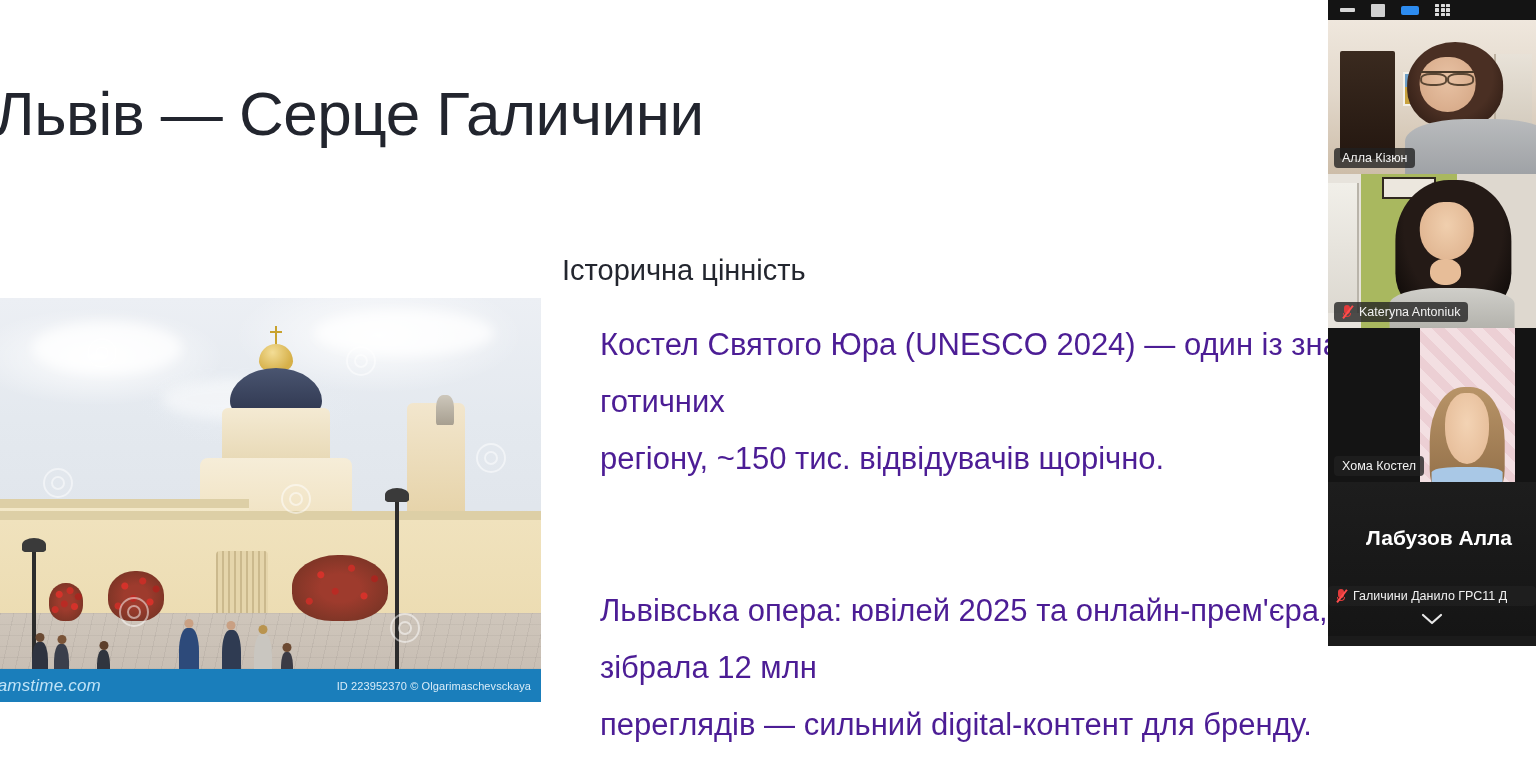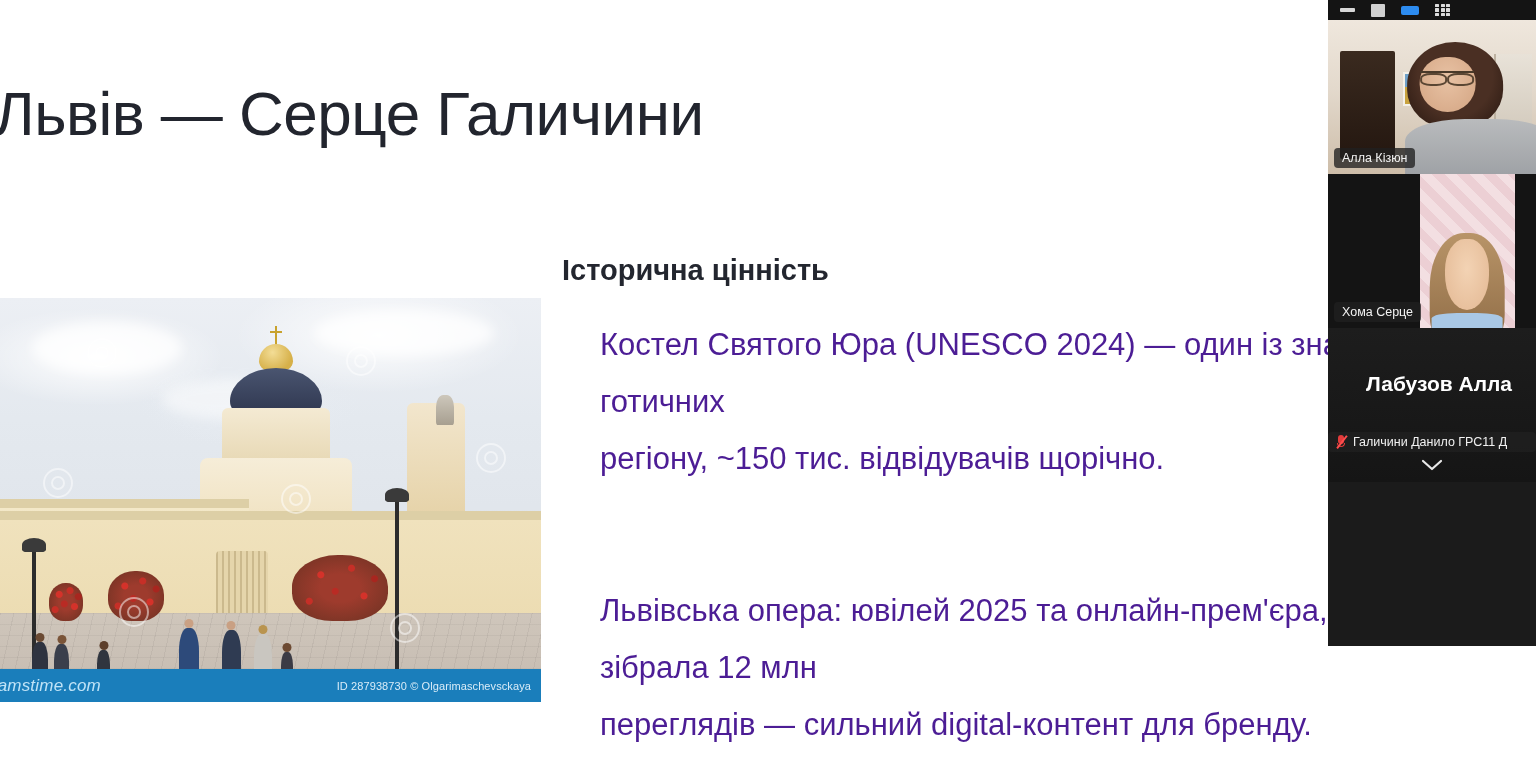--- a/index.html
+++ b/index.html
@@ -235,21 +235,21 @@
   
   .body-col {
     position: absolute;
     left: 562px;
     top: 252px;
     width: 930px;
   }
   .sec-heading {
     font-size: 29px;
     color: #23262f;
-    font-weight: 700;
+    font-weight: 400;
     line-height: 1.3;
   }
   .sec-body {
     font-size: 31px;
     color: #4c1d95;
     line-height: 1.85;
     margin-top: 26px;
     white-space: pre-line;
     margin-left: 38px;
   }
@@ -472,21 +472,21 @@
         <div class="wm-spiral" style="left:64%;top:12%;"></div>
         <div class="wm-spiral" style="left:8%;top:42%;"></div>
         <div class="wm-spiral" style="left:52%;top:46%;"></div>
         <div class="wm-spiral" style="left:88%;top:36%;"></div>
         <div class="wm-spiral" style="left:22%;top:74%;"></div>
         <div class="wm-spiral" style="left:72%;top:78%;"></div>
       </div>
 
       <div class="photo-footer">
         <span class="brand">eamstime.com</span>
-        <span class="credit">ID 287938730 © Olgarimaschevsckaya</span>
+        <span class="credit">ID 223952370 © Olgarimaschevsckaya</span>
       </div>
     </div>
 
     <div class="body-col">
       <div class="block-1">
         <div class="sec-heading">Історична цінність</div>
         <div class="sec-body">Костел Святого Юра (UNESCO 2024) — один із знакових готичних
 регіону, ~150 тис. відвідувачів щорічно.</div>
       </div>
       <div class="block-2">
@@ -526,32 +526,51 @@
           <div class="p1-hair"></div>
           <div class="p1-face"></div>
           <div class="p1-glasses"></div>
           <div class="p1-body"></div>
         </div>
         <div class="name-chip">
           <span>Алла Кізюн</span>
         </div>
       </div>
 
+      <div class="tile">
+        <div class="tile-video">
+          <div class="p2-bg"></div>
+          <div class="p2-panel"></div>
+          <div class="p2-frame"></div>
+          <div class="p2-hair"></div>
+          <div class="p2-face"></div>
+          <div class="p2-hand"></div>
+          <div class="p2-body"></div>
+        </div>
+        <div class="name-chip">
+          <span class="mic-muted">
+            <span class="body"></span>
+              <span class="stand"></span>
+              <span class="slash"></span>
+          </span>
+          <span>Kateryna Antoniuk</span>
+        </div>
+      </div>
 
       <div class="tile active">
         <div class="tile-video">
           <div class="p3-bg"></div>
           <div class="p3-crop">
             <div class="p3-hair"></div>
             <div class="p3-face"></div>
             <div class="p3-shirt"></div>
           </div>
         </div>
         <div class="name-chip">
-          <span>Хома Серце</span>
+          <span>Хома Костел</span>
         </div>
       </div>
 
       <div class="tile">
         <div class="tile-video">
           <div class="p4-bg"></div>
         </div>
         <div class="cam-off-name">Лабузов  Алла</div>
         <div class="name-chip wide">
           <span class="mic-muted">

